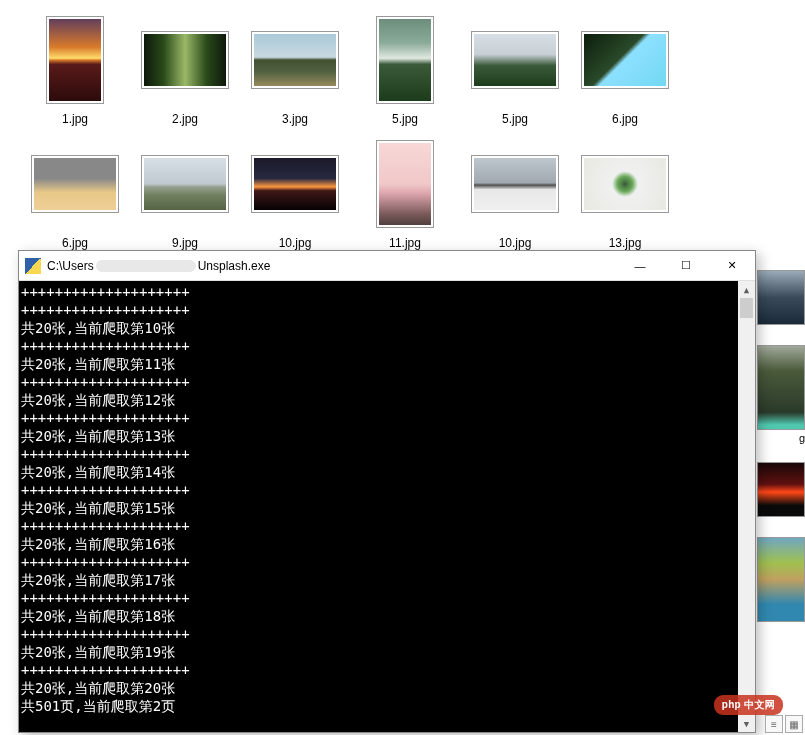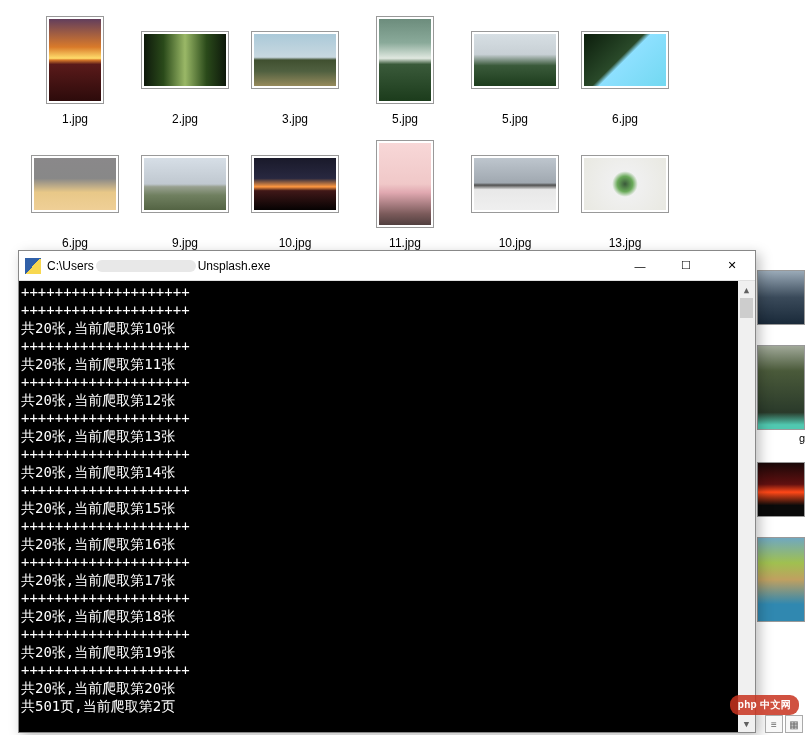--- a/index.html
+++ b/index.html
@@ -168,21 +168,21 @@
     .side-view-icons {
       position: absolute;
       right: 2px;
       bottom: 2px;
       display: flex;
       gap: 2px;
     }
     .vicon { width: 18px; height: 18px; border: 1px solid #aaa; background: #f8f8f8; display:flex; align-items:center; justify-content:center; font-size:10px; color:#666;}
     .watermark {
       position: absolute;
-      right: 6px;
+      right: 22px;
       bottom: 20px;
       background: rgba(200,50,30,0.85);
       color: #fff;
       font-size: 10px;
       padding: 3px 8px;
       border-radius: 9px;
       font-weight: bold;
       letter-spacing: 0.3px;
     }
   </style>

